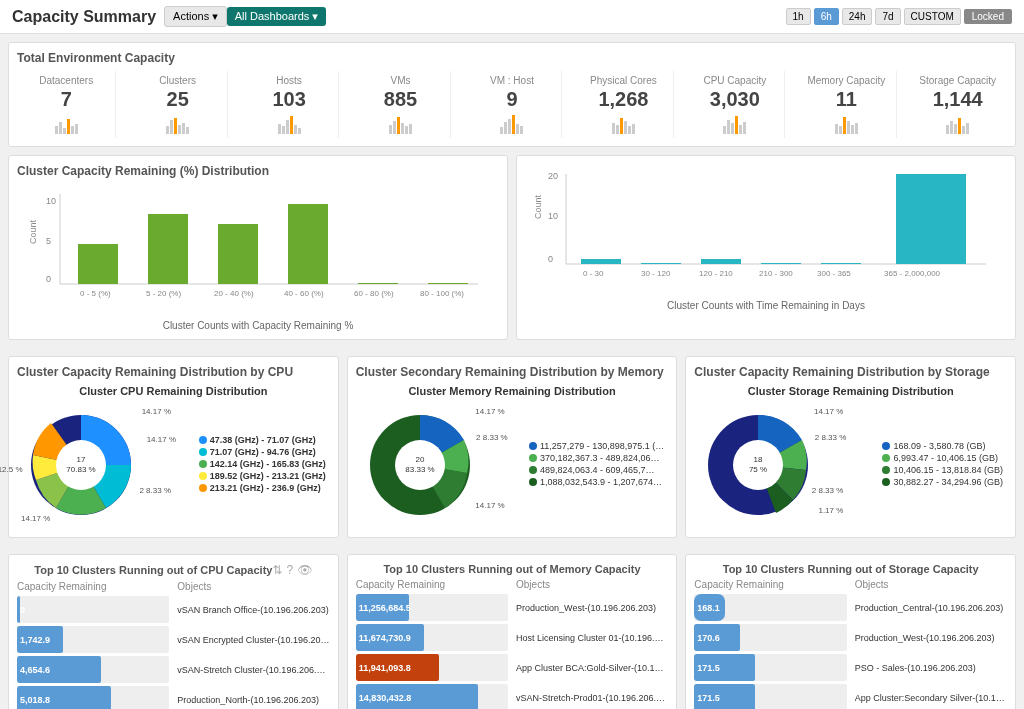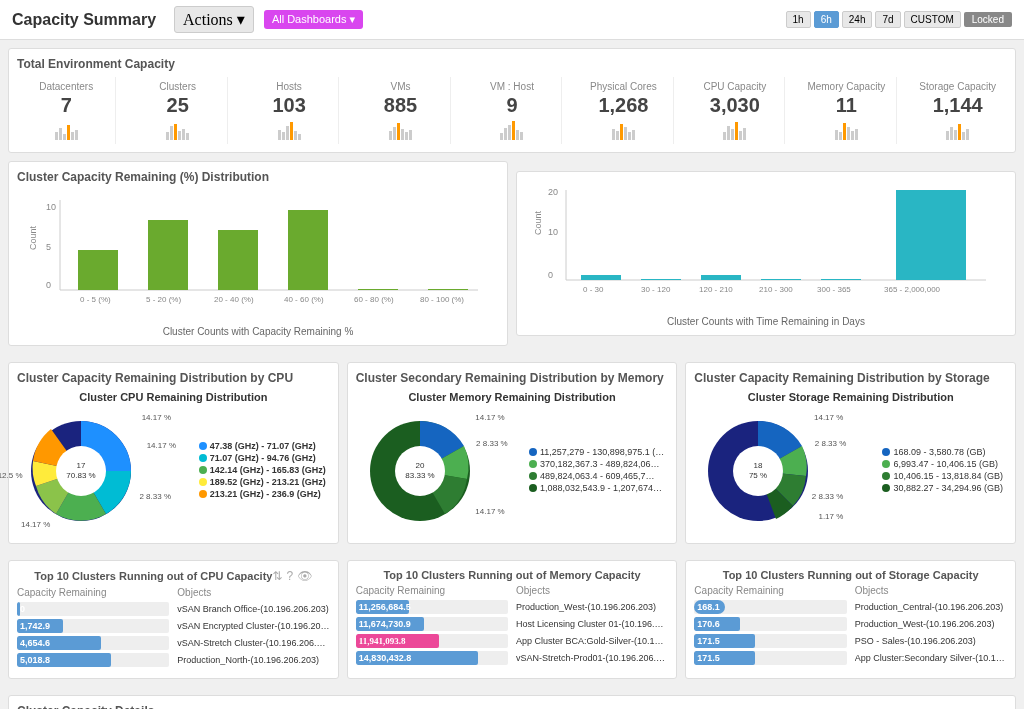--- a/index.html
+++ b/index.html
@@ -1,25 +1,25 @@
 <!DOCTYPE html>
 <html><head>
   <meta charset="utf-8">
   <style>
     * { box-sizing: border-box; margin: 0; padding: 0; }
     body { font-family: Arial, sans-serif; font-size: 11px; background: #f0f0f0; color: #333; }
 
     
     .header {
       display: flex; align-items: center; background: #fff;
-      padding: 6px 12px; border-bottom: 1px solid #ddd; gap: 10px;
+      padding: 6px 12px; border-bottom: 1px solid #ddd; 
     }
     .header-title { font-size: 16px; font-weight: bold; color: #333; margin-right: 8px; }
-    .btn-actions { background: #e8e8e8; border: 1px solid #ccc; padding: 3px 8px; border-radius: 3px; cursor: pointer; font-size: 16px; font-family: Liberation Serif, serif; }
-    .btn-dashboards { background: #d946ef; color: #fff; border: none; padding: 3px 8px; border-radius: 3px; cursor: pointer; font-size: 11px; }
+    .btn-actions { background: #e8e8e8; border: 1px solid #ccc; padding: 3px 8px; border-radius: 3px; cursor: pointer; font-size: 11px; }
+    .btn-dashboards { background: #0f766e; color: #fff; border: none; padding: 3px 8px; border-radius: 3px; cursor: pointer; font-size: 11px; }
     .header-right { margin-left: auto; display: flex; gap: 3px; align-items: center; }
     .time-btn { background: #e8e8e8; border: 1px solid #ccc; padding: 2px 6px; border-radius: 2px; cursor: pointer; font-size: 10px; }
     .time-btn.active { background: #5b9bd5; color: #fff; border-color: #5b9bd5; }
     .locked-btn { background: #888; color: #fff; border: none; padding: 2px 8px; border-radius: 2px; cursor: pointer; font-size: 10px; }
 
     
     .main { padding: 8px; }
 
     
     .card { background: #fff; border: 1px solid #ddd; border-radius: 3px; margin-bottom: 8px; padding: 8px; }
@@ -29,21 +29,21 @@
     .env-metrics { display: flex; gap: 12px; }
     .metric-item { flex: 1; text-align: center; padding: 4px 2px; border-right: 1px solid #eee; }
     .metric-item:last-child { border-right: none; }
     .metric-label { font-size: 10px; color: #888; margin-bottom: 2px; }
     .metric-value { font-size: 20px; font-weight: bold; color: #444; }
     .mini-chart { height: 20px; display: flex; align-items: flex-end; justify-content: center; gap: 1px; margin-top: 3px; }
     .mini-bar { width: 3px; background: #ccc; }
     .mini-bar.orange { background: #f90; }
 
     
-    .two-col { display: flex; gap: 8px; margin-bottom: 8px; align-items: center; }
+    .two-col { display: flex; gap: 8px; margin-bottom: 8px; }
     .two-col .card { flex: 1; }
     .chart-subtitle { font-size: 10px; color: #666; text-align: center; margin-top: 4px; }
 
     
     .three-col { display: flex; gap: 8px; margin-bottom: 8px; }
     .three-col .card { flex: 1; }
 
     
     .pie-container { display: flex; align-items: center; justify-content: space-between; padding: 4px; }
     .pie-legend { font-size: 9px; }
@@ -51,21 +51,21 @@
     .legend-dot { width: 8px; height: 8px; border-radius: 50%; flex-shrink: 0; }
 
     
     .top10-header { display: flex; justify-content: center; align-items: center; margin-bottom: 4px; }
     .top10-title { font-size: 11px; font-weight: bold; color: #555; }
     .top10-icons { display: flex; gap: 4px; color: #aaa; font-size: 12px; }
     .top10-cols { display: flex; gap: 8px; font-size: 10px; color: #888; margin-bottom: 4px; }
     .top10-col-cap { flex: 1; }
     .top10-col-obj { flex: 1; }
     .top10-row { display: flex; align-items: center; gap: 8px; margin-bottom: 3px; }
-    .top10-bar-wrap { flex: 1; background: #eee; height: 14px; border-radius: 2px; overflow: hidden; }
+    .top10-bar-wrap { flex: 1; background: #eee; height: 27px; border-radius: 2px; overflow: hidden; }
     .top10-bar { height: 100%; border-radius: 2px; display: flex; align-items: center; padding-left: 3px; font-size: 9px; color: #fff; font-weight: bold; }
     .top10-obj { flex: 1; font-size: 9px; color: #333; white-space: nowrap; overflow: hidden; text-overflow: ellipsis; }
 
     
     .axis-label { font-size: 9px; fill: #888; }
   </style>
 </head>
 <body>
 
 <div class="header">
@@ -448,21 +448,21 @@
         <div class="top10-obj">Production_West-(10.196.206.203)</div>
       </div>
       <div class="top10-row">
         <div class="top10-bar-wrap">
             <div class="top10-bar" style="width:45%; background:#5b9bd5;">11,674,730.9</div>
           </div>
         <div class="top10-obj">Host Licensing Cluster 01-(10.196.206…</div>
       </div>
       <div class="top10-row">
         <div class="top10-bar-wrap">
-            <div class="top10-bar" style="width:55%; background:#ec4899;font-family:Liberation Serif, serif;">11,941,093.8</div>
+            <div class="top10-bar" style="width:55%; background:#c2410c;">11,941,093.8</div>
           </div>
         <div class="top10-obj">App Cluster BCA:Gold-Silver-(10.196.2…</div>
       </div>
       <div class="top10-row">
         <div class="top10-bar-wrap">
             <div class="top10-bar" style="width:80%; background:#5b9bd5;">14,830,432.8</div>
           </div>
         <div class="top10-obj">vSAN-Stretch-Prod01-(10.196.206.203)</div>
       </div>
     </div>

